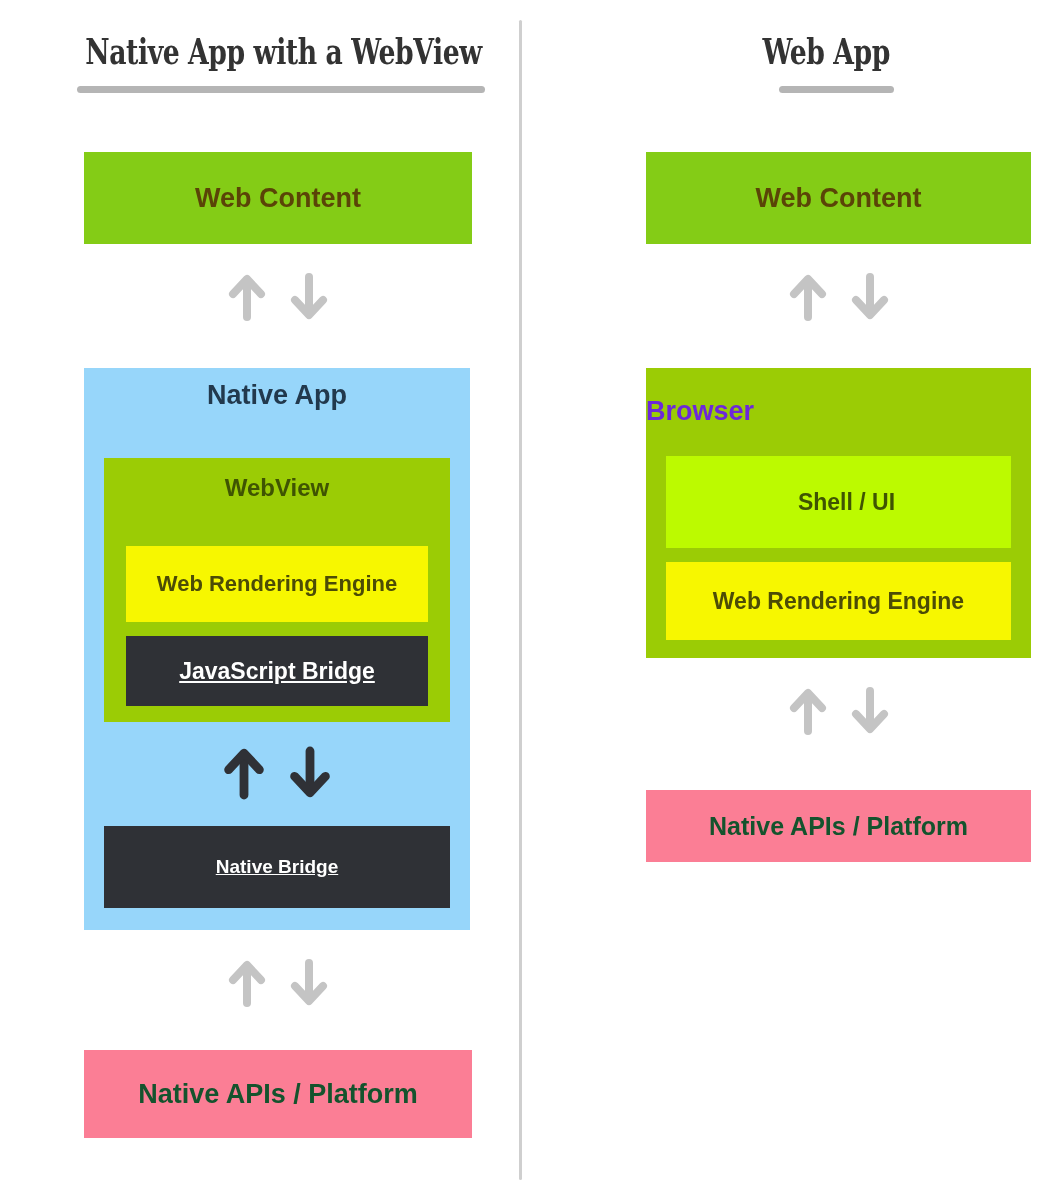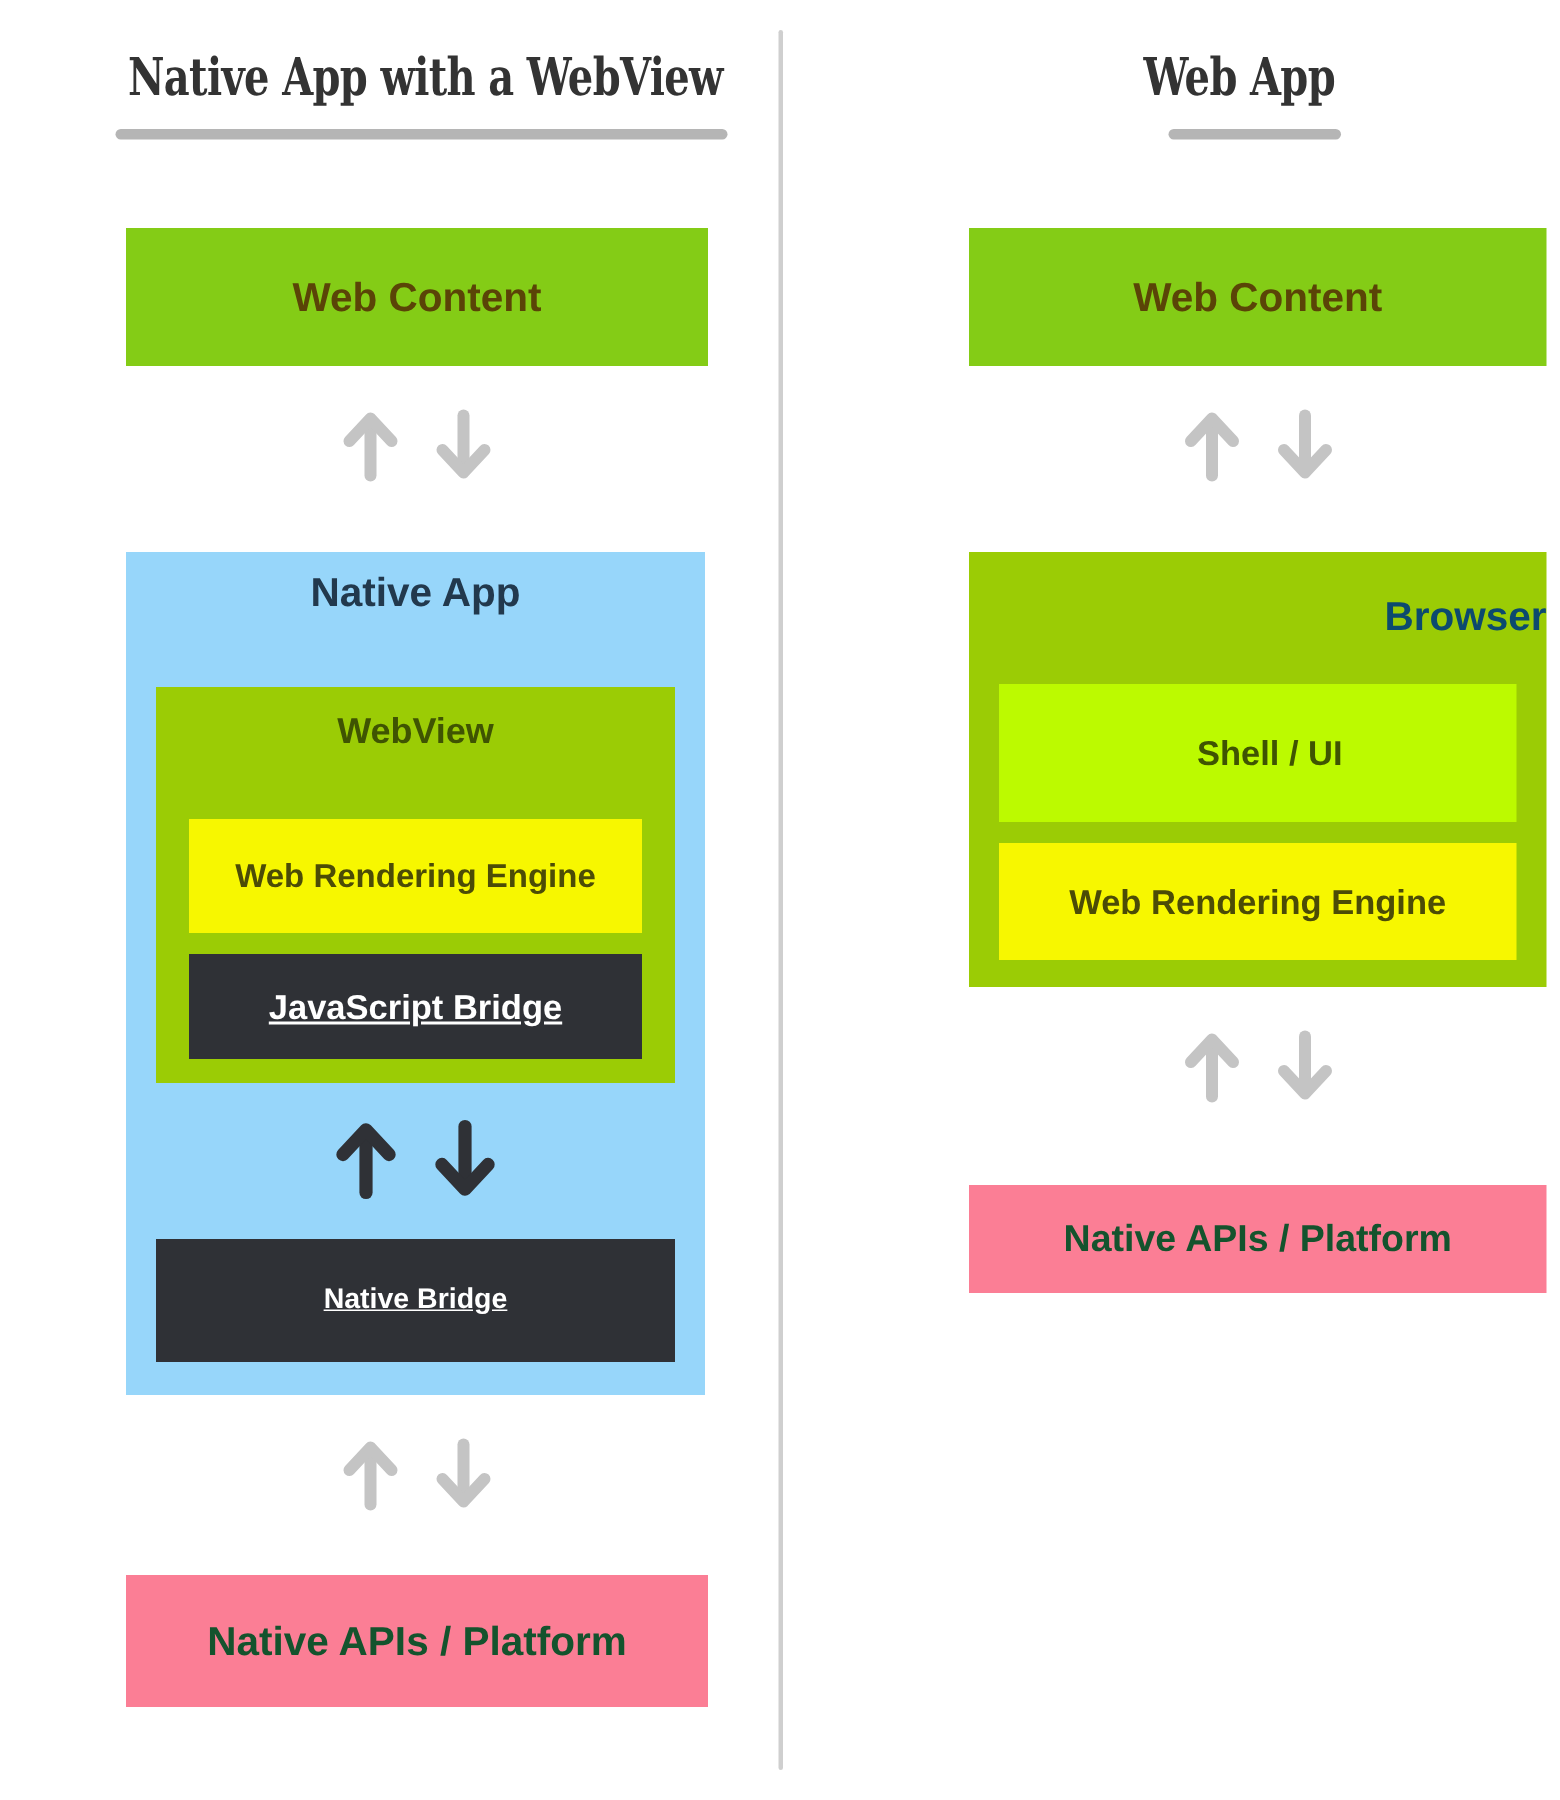--- a/index.html
+++ b/index.html
@@ -181,24 +181,24 @@
     position: absolute;
     left: 60px; top: 262px; width: 385px; height: 70px;
   }
   .r-browser {
     left: 60px; top: 368px; width: 385px; height: 290px;
     display: block;
   }
   .r-browser-label {
     position: absolute;
     left: 0; top: 28px; width: 100%;
-    text-align: right;
-    font-size: 27px;
-    font-weight: bold;
-    color: #0c4a6e;
+    text-align: left;
+    font-size: 27px;
+    font-weight: bold;
+    color: #6d28d9;
   }
   .r-shell {
     left: 80px; top: 456px; width: 345px; height: 92px;
     font-size: 23px;
     padding-left: 16px;
   }
   .r-engine {
     left: 80px; top: 562px; width: 345px; height: 78px;
     font-size: 23px;
   }

